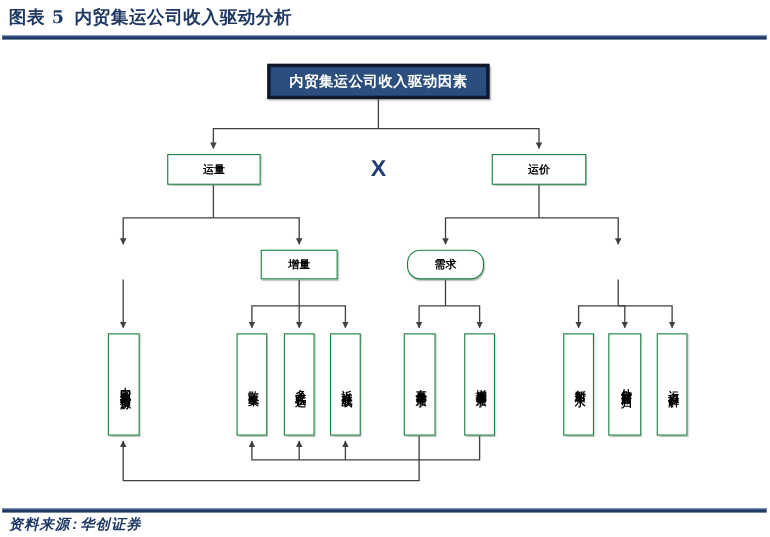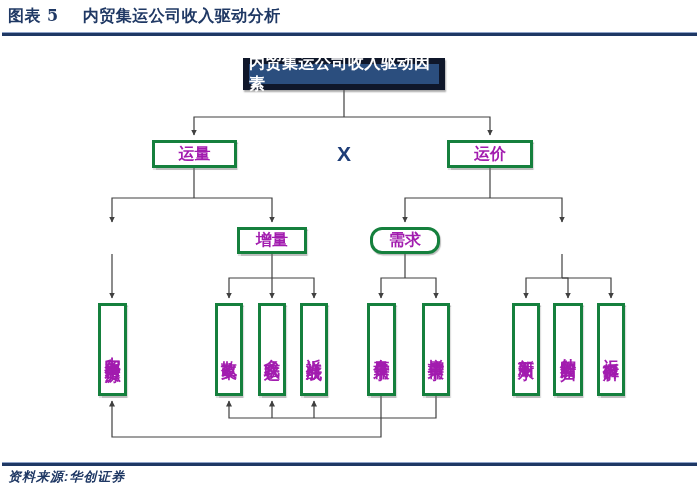--- a/index.html
+++ b/index.html
@@ -1,32 +1,32 @@
 <!DOCTYPE html>
 <html><head>
 <meta charset="utf-8">
 <style>
   html,body{margin:0;padding:0;background:#fff;}
   .page{position:relative;width:700px;height:488px;background:#ffffff;overflow:hidden;
         font-family:"Liberation Sans",sans-serif;}
   .caption{position:absolute;left:8px;top:6px;color:#1f3864;
            font-family:"DejaVu Serif",serif;font-weight:bold;font-size:16px;letter-spacing:.5px;
-           display:flex;gap:24px;white-space:nowrap;}
+           display:flex;gap:9px;white-space:nowrap;}
   .rule{position:absolute;left:2px;right:3px;height:3px;background:#1f3864;border-top:1px solid #8ea3c9;}
   .rule-top{top:32px;}
   .rule-bottom{top:462px;}
   .source{position:absolute;left:8px;top:468px;color:#1f3864;
-          font-family:Liberation Sans, sans-serif;font-style:italic;font-weight:bold;font-size:13px;letter-spacing:1px;}
+          font-family:Liberation Mono, monospace;font-style:italic;font-weight:bold;font-size:13px;letter-spacing:1px;}
   svg.wires{position:absolute;left:0;top:0;pointer-events:none;}
-  .node{position:absolute;box-sizing:border-box;background:#fff;border:3px solid #15803d;
+  .node{position:absolute;box-sizing:border-box;background:#fff;border:1px solid #15803d;
         box-shadow:1px 1.5px 1px rgba(110,110,110,.45);
         display:flex;align-items:center;justify-content:center;
-        font-size:16px;font-weight:bold;color:#a21caf;z-index:2;}
-  .node.root{left:243px;top:58px;width:202px;height:32px;background:#2b4e7e;border:6px solid #0f172a;
-             color:#fff;font-size:16px;letter-spacing:.5px;box-shadow:1px 2px 1.5px rgba(90,90,90,.5);}
+        font-size:10px;font-weight:bold;color:#000000;z-index:2;}
+  .node.root{left:243px;top:58px;width:202px;height:32px;background:#2b4e7e;border:3px solid #0f172a;
+             color:#fff;font-size:13px;letter-spacing:.5px;box-shadow:1px 2px 1.5px rgba(90,90,90,.5);}
   .op{position:absolute;left:330px;top:140px;width:28px;height:28px;display:flex;align-items:center;
       justify-content:center;color:#1f3e78;font-weight:bold;font-size:21px;z-index:2;}
   .n-volume{left:152px;top:140px;width:85px;height:28px;}
   .n-price{left:447px;top:140px;width:86px;height:28px;}
   .n-stock{left:78px;top:227px;width:67px;height:27px;}
   .n-increment{left:237px;top:227px;width:70px;height:27px;}
   .n-demand{left:370px;top:227px;width:70px;height:27px;border-radius:12px;}
   .n-supply{left:528px;top:227px;width:69px;height:27px;}
   .vnode{top:303px;height:93px;}
   .vnode span{writing-mode:vertical-rl;text-orientation:upright;letter-spacing:2px;line-height:1;}

